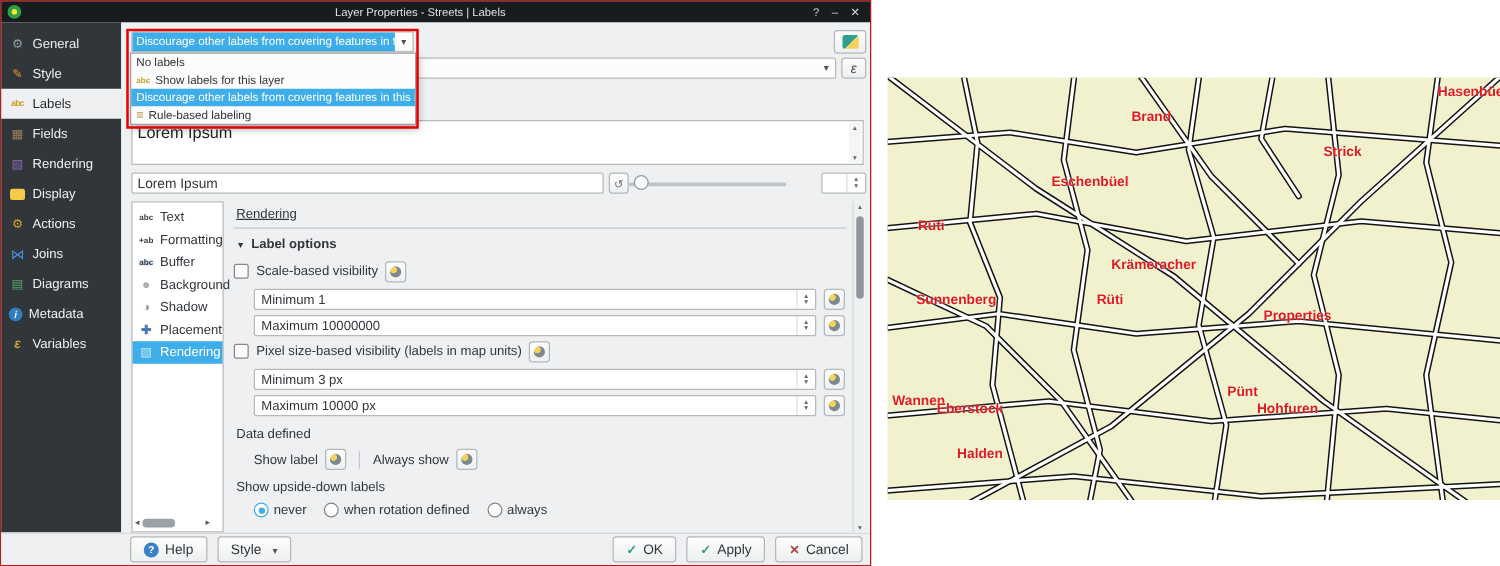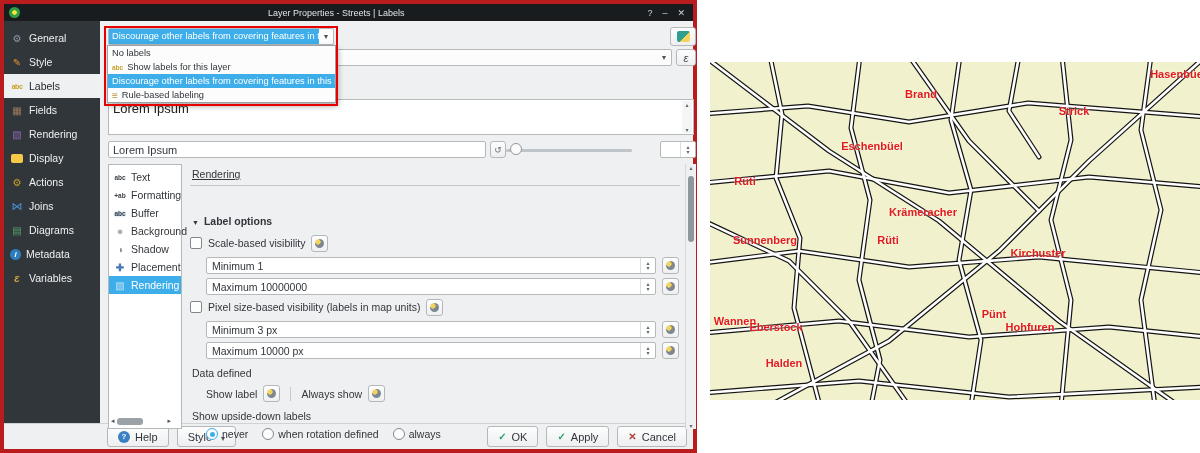--- a/index.html
+++ b/index.html
@@ -1,21 +1,21 @@
 <!DOCTYPE html>
 <html><head>
 <meta charset="utf-8">
 <style>
   * { box-sizing:border-box; margin:0; padding:0; }
   body { background:#fff; font-family:"Liberation Sans", sans-serif; color:#31363b; }
   .stage { position:relative; width:1200px; height:453px; background:#fff; overflow:hidden; }
 
   
   .window { position:absolute; left:0; top:0; width:697px; height:453px; background:#eff0f1;
-            border:4px solid #b91c1c; display:flex; flex-direction:column; }
+            border:1px solid #b91c1c; display:flex; flex-direction:column; }
   .titlebar { height:17px; background:#191c1e; color:#dfe3e6; display:flex; align-items:center; flex:none; }
   .app-icon { width:11px; height:11px; border-radius:50%; margin:0 5px;
               background:radial-gradient(circle at 50% 50%, #f6e53a 0 2px, #2f9e44 2.5px); flex:none; }
   .title-text { flex:1; text-align:center; font-size:9px; white-space:nowrap; overflow:hidden; }
   .winctl { display:flex; gap:10px; margin-right:8px; font-size:9px; color:#cfd4d8; }
   .winctl span { cursor:default; }
 
   .win-body { flex:1; display:flex; min-height:0; }
 
   
@@ -100,21 +100,21 @@
   .hscroll::before { content:"◂"; font-size:7px; }
   .hscroll::after { content:"▸"; font-size:7px; }
   .h-thumb { width:26px; height:7px; background:#9aa2a8; border-radius:3px; flex:none; }
   .h-space { flex:1; }
 
   
   .settings { position:absolute; left:86px; top:143px; width:510px; height:265px; font-size:10.5px;
               padding:2px 16px 0 4px; }
   .s-headrow { border-bottom:1px solid #c4c8cb; padding:2px 2px 5px; }
   .s-header { text-decoration:underline; }
-  .section-row { display:flex; align-items:center; gap:5px; padding:6px 2px 4px; font-weight:700;margin-top:23px; }
+  .section-row { display:flex; align-items:center; gap:5px; padding:6px 2px 4px; font-weight:700; }
   .collapse-arrow::before { content:"▼"; font-size:7px; color:#31363b; }
   .cb-row { display:flex; align-items:center; gap:6px; height:20px; margin-top:2px; }
   .cb { width:12px; height:12px; border:1px solid #82878c; border-radius:2px; background:#fdfdfd; flex:none; }
   .spin-row { margin:4px 0 2px 16px; display:flex; align-items:center; gap:6px; }
   .spinbox { width:450px; height:17px; position:relative; background:#fff; border:1px solid #b6b9ba;
              border-radius:2px; display:flex; align-items:center; padding-left:5px; }
   .dd { width:17px; height:17px; border:1px solid #b4b8bb; border-radius:3px; padding:0;
         background:linear-gradient(#fdfdfd,#eef0f1); position:relative; flex:none; }
   .dd-ic { position:absolute; inset:3px; border-radius:50%;
            background:radial-gradient(circle at 32% 32%, #f3d35e 0 2.5px, #7d8891 3px); }
@@ -473,27 +473,27 @@
         <path d="M-6,-6 L119,89 L229,159 L349,259 L469,344"></path>
         <path d="M496,-6 L379,99 L289,189 L179,279 L59,344"></path>
         <path d="M199,-6 L259,79 L329,149"></path>
         <path d="M-6,159 L79,199 L139,259 L199,344"></path>
         <path d="M309,-6 L299,49 L329,95"></path>
       </g>
     </svg>
     <div class="map-labels" style="color: rgb(227, 26, 28);">
         <span class="map-label" style="left: 468px; top: 12px;">Hasenbüel</span>
         <span class="map-label" style="left: 211px; top: 32px; text-align: center;">Brand</span>
-        <span class="map-label" style="left: 364px; top: 49px;">Strick</span>
+        <span class="map-label" style="left: 364px; top: 60px;">Strick</span>
         <span class="map-label" style="left: 162px; top: 84px;">Eschenbüel</span>
         <span class="map-label" style="left: 35px; top: 119px;">Rüti</span>
         <span class="map-label" style="left: 213px; top: 150px;">Krämeracher</span>
         <span class="map-label" style="left: 55px; top: 178px;">Sunnenberg</span>
         <span class="map-label" style="left: 178px; top: 178px;">Rüti</span>
-        <span class="map-label" style="left: 328px; top: 191px;">Kirchuster</span>
+        <span class="map-label" style="left: 328px; top: 191px;">Properties</span>
         <span class="map-label" style="left: 25px; top: 218px; margin-top: 41px;">Wannen</span>
         <span class="map-label" style="left: 284px; top: 252px;">Pünt</span>
         <span class="map-label" style="left: 66px; top: 265px;">Eberstock</span>
         <span class="map-label" style="left: 320px; top: 265px;">Hohfuren</span>
         <span class="map-label" style="left: 74px; top: 301px;">Halden</span>
       </div>
   </div>
 
 </div>
 

